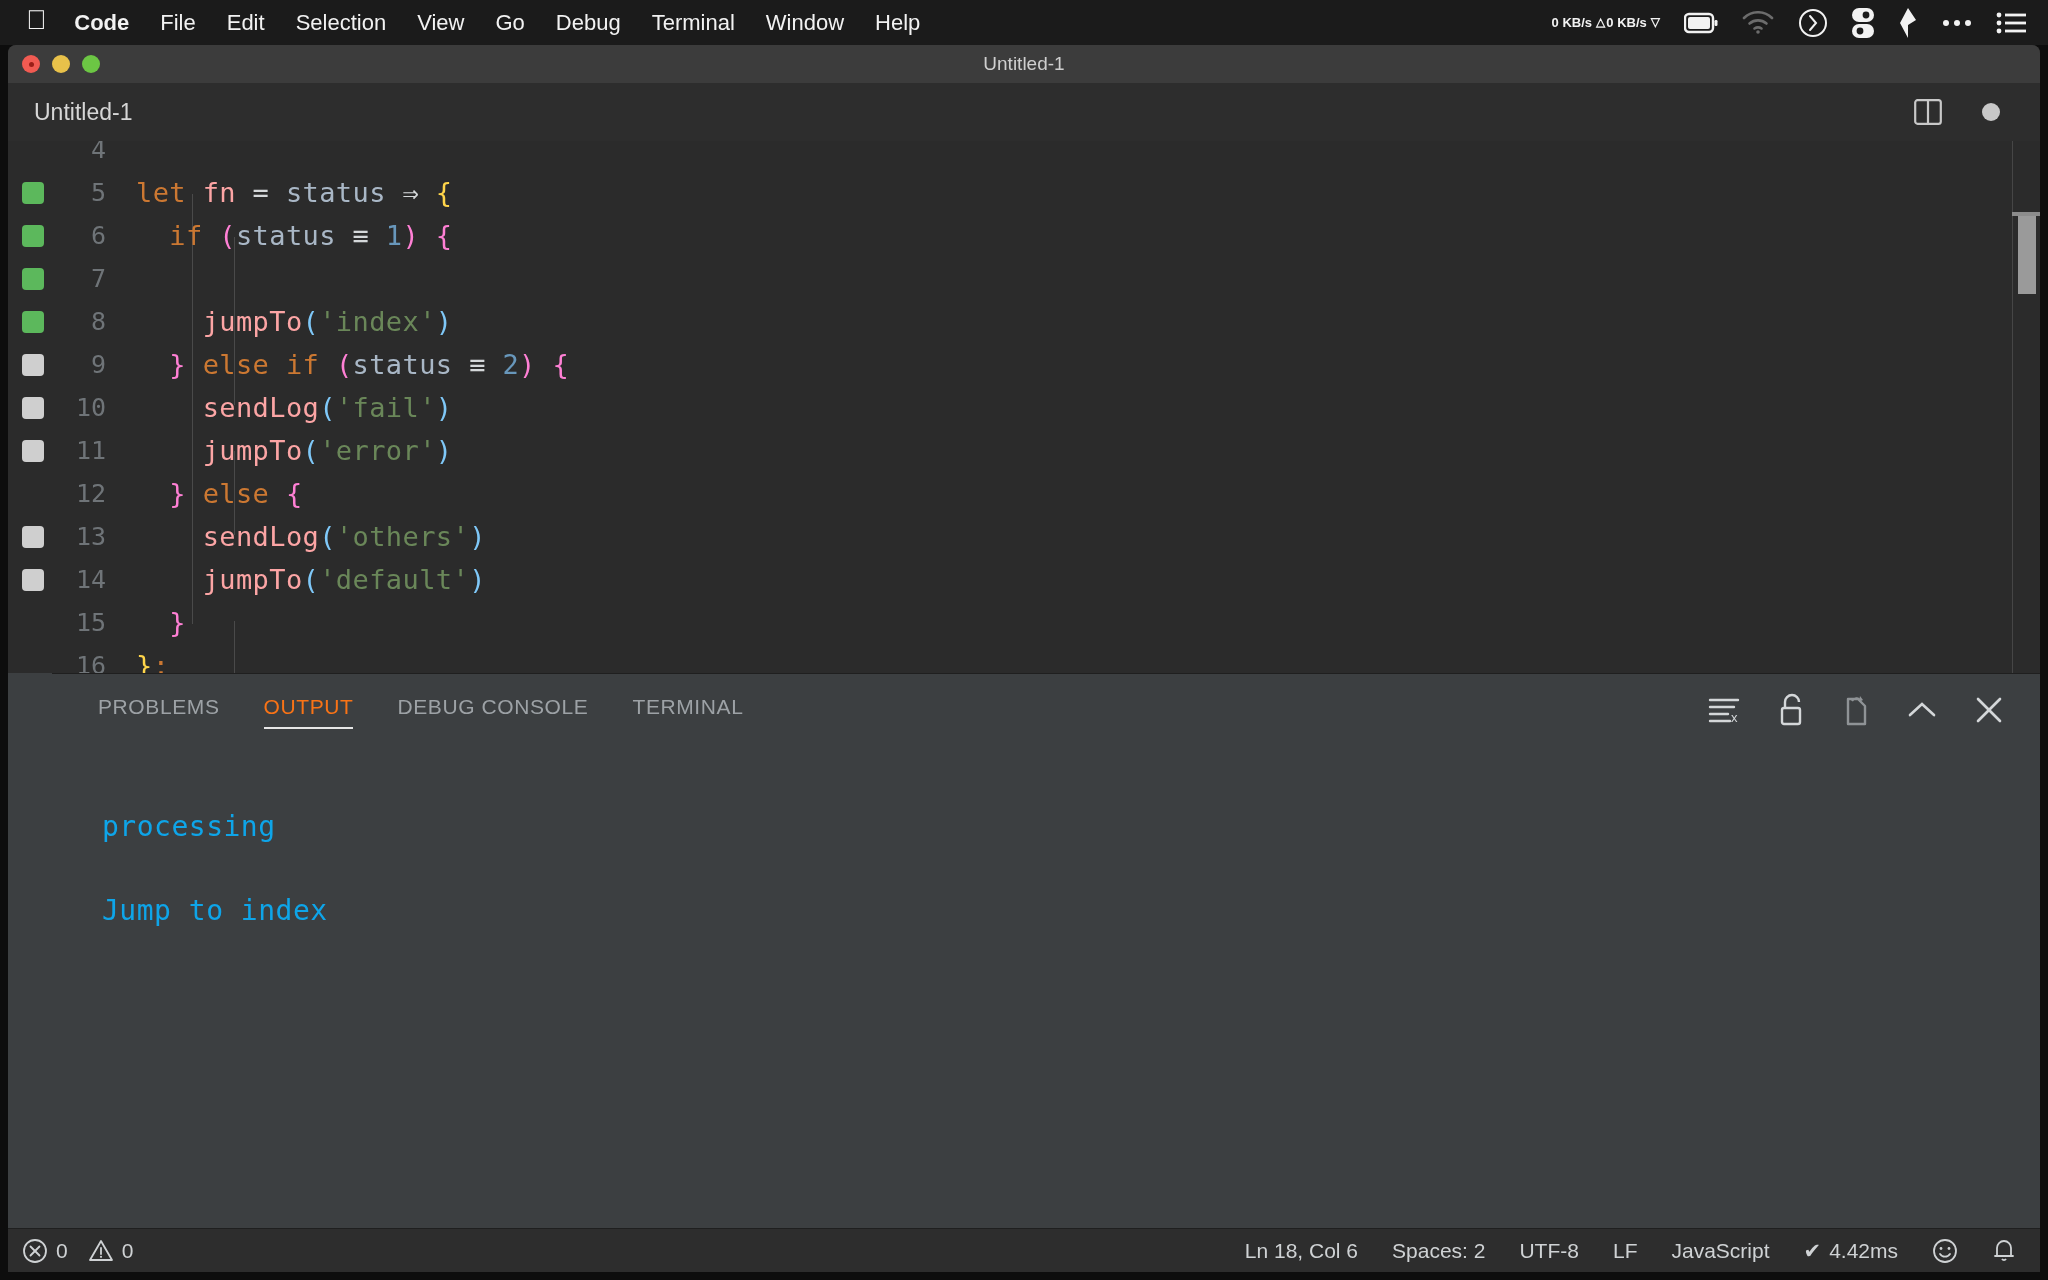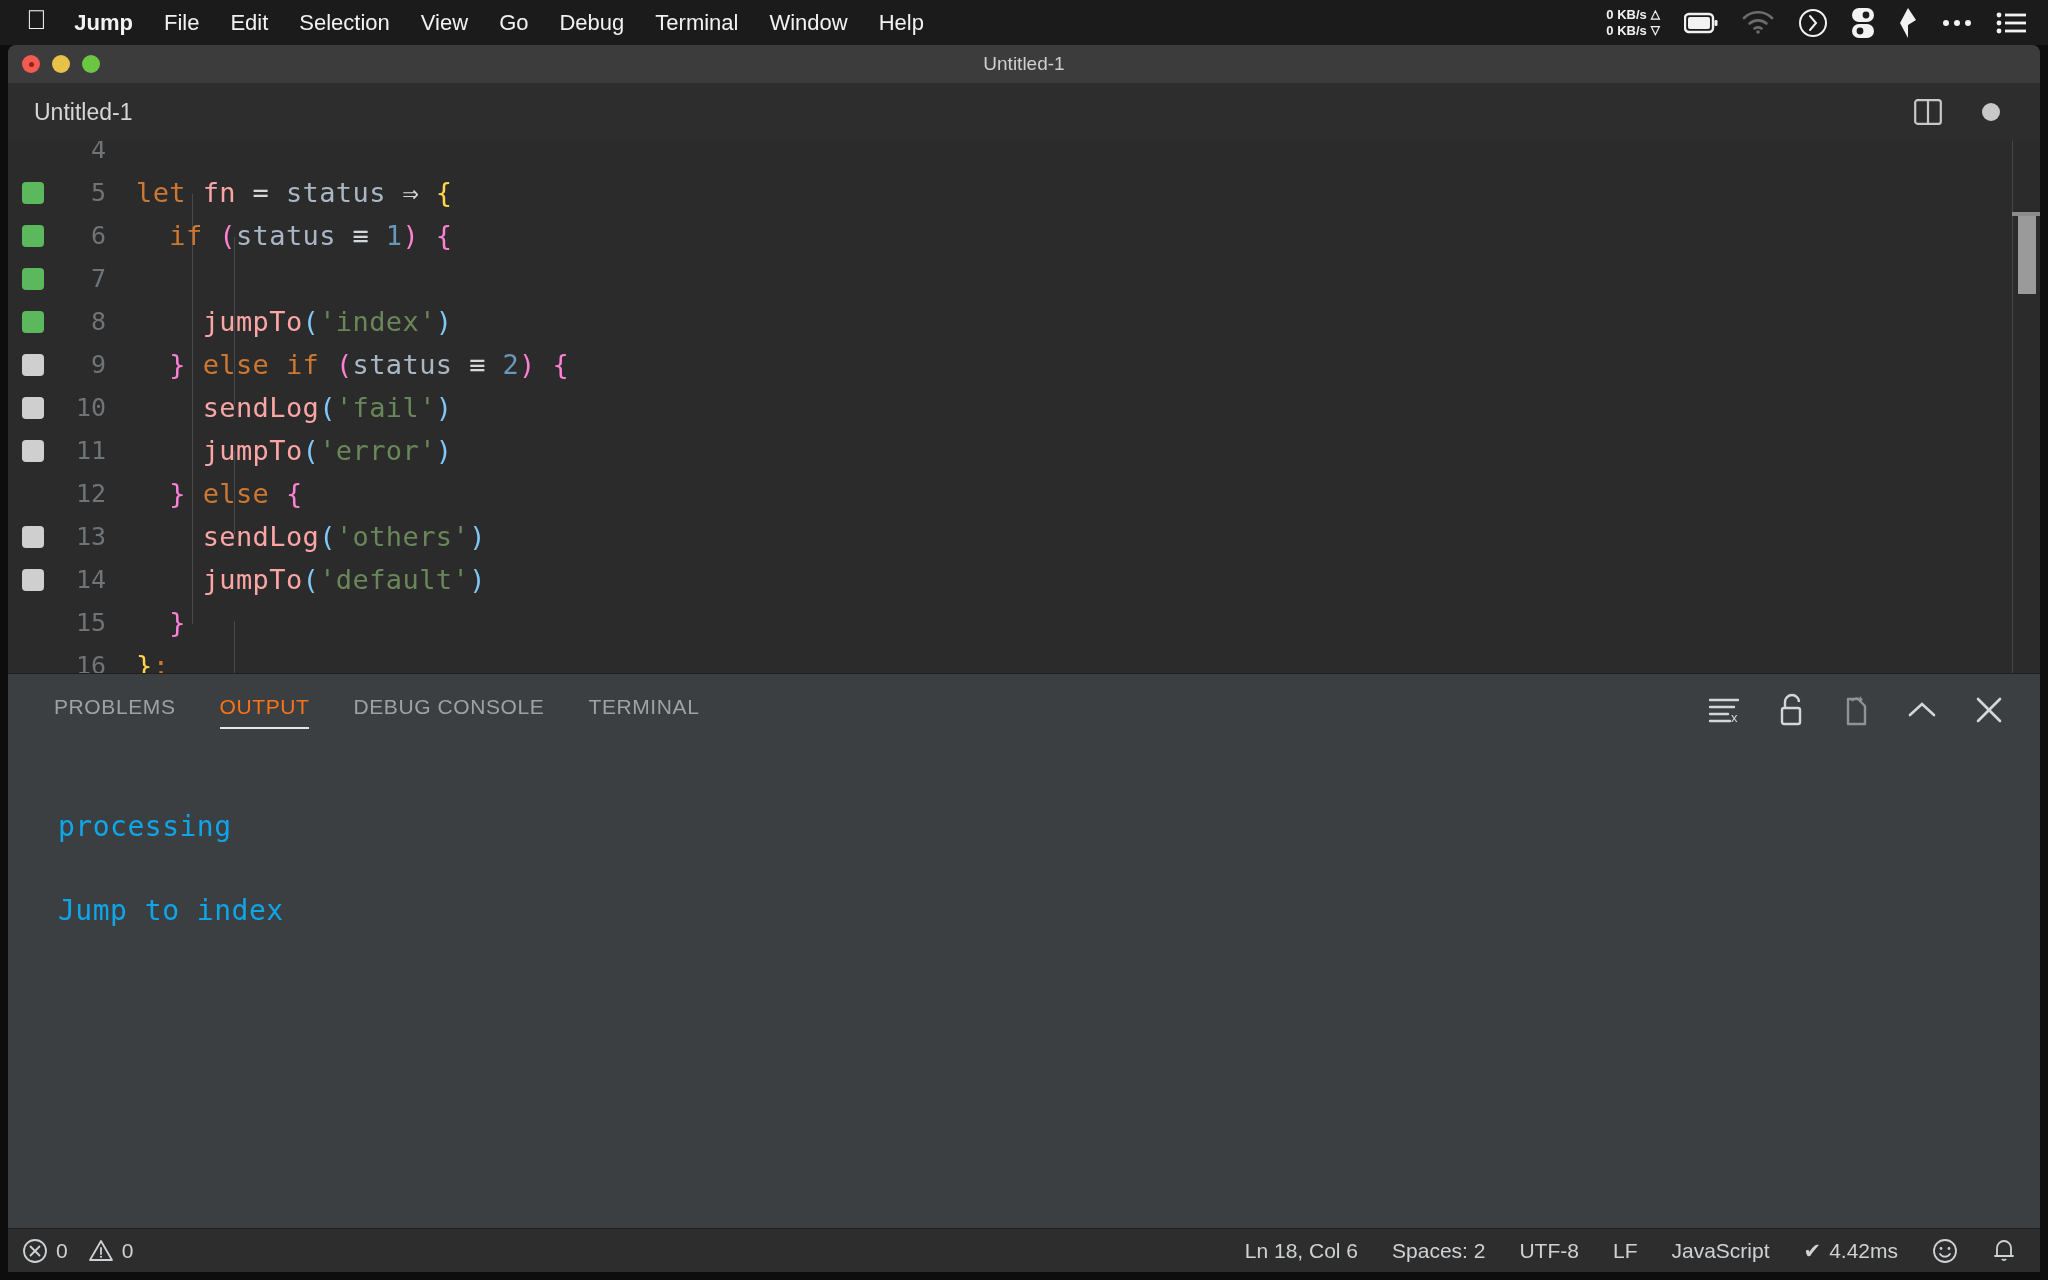--- a/index.html
+++ b/index.html
@@ -18,21 +18,21 @@
     display: flex; align-items: center;
     color: #f2f2f2;
     font-size: 22px;
     padding-left: 26px;
   }
   .menubar .apple { font-size: 27px; line-height: 1; margin-right: 28px; position: relative; top: -2px; }
   .menubar .mi { margin-right: 31px; white-space: nowrap; }
   .menubar .mi.bold { font-weight: bold; }
   .menubar .right { margin-left: auto; display: flex; align-items: center; padding-right: 22px; gap: 24px; }
   .netspeed { font-size: 13px; line-height: 15px; font-weight: bold; 
-              display: flex; flex-direction: column; gap: 1px; }
+              display: flex; gap: 1px; }
   .netspeed .row { display: flex; align-items: center; gap: 4px; }
   .netspeed .row span.tri { font-size: 12px; }
   .sysicon { display: flex; align-items: center; justify-content: center; }
 
   
   .vswin {
     position: absolute; left: 8px; top: 45px; width: 2032px; height: 1227px;
     background: #2d2d2d; border-radius: 8px 8px 0 0; overflow: hidden;
   }
   .titlebar {
@@ -99,21 +99,21 @@
 
   
   .ed-scroll {
     position: absolute; right: 0; top: 0; width: 28px; height: 100%;
   }
   .ed-scroll .vline { position: absolute; left: 0; top: 0; bottom: 0; width: 1px; background: #464646; }
   .ed-scroll .thumb { position: absolute; left: 6px; width: 18px; background: #9a9a9a; }
   .ed-scroll .mark  { position: absolute; left: 0; right: 0; height: 4px; background: #8c8c8c; }
 
   
-  .panel { background: #3c3f41; height: 597px; position: relative; }
+  .panel { background: #3c3f41; height: 597px; position: relative; padding-left: 44px; }
   .panel-header {
     height: 72px; display: flex; align-items: center; position: relative;
     border-top: 1px solid #1f1f1f;
   }
   .ptab {
     color: #9da2a6; font-size: 21px; letter-spacing: 0.6px;
     margin-left: 44px; position: relative; padding-bottom: 6px;
   }
   .ptab:first-child { margin-left: 46px; }
   .ptab.active { color: #f97316; }
@@ -150,21 +150,21 @@
 
   svg { display: block; }
 </style>
 </head>
 <body>
 
 <div class="screen">
 
   <div class="menubar">
     <span class="apple"></span>
-    <span class="mi bold">Jump</span>
+    <span class="mi bold">Code</span>
     <span class="mi">File</span>
     <span class="mi">Edit</span>
     <span class="mi">Selection</span>
     <span class="mi">View</span>
     <span class="mi">Go</span>
     <span class="mi">Debug</span>
     <span class="mi">Terminal</span>
     <span class="mi">Window</span>
     <span class="mi">Help</span>
 

